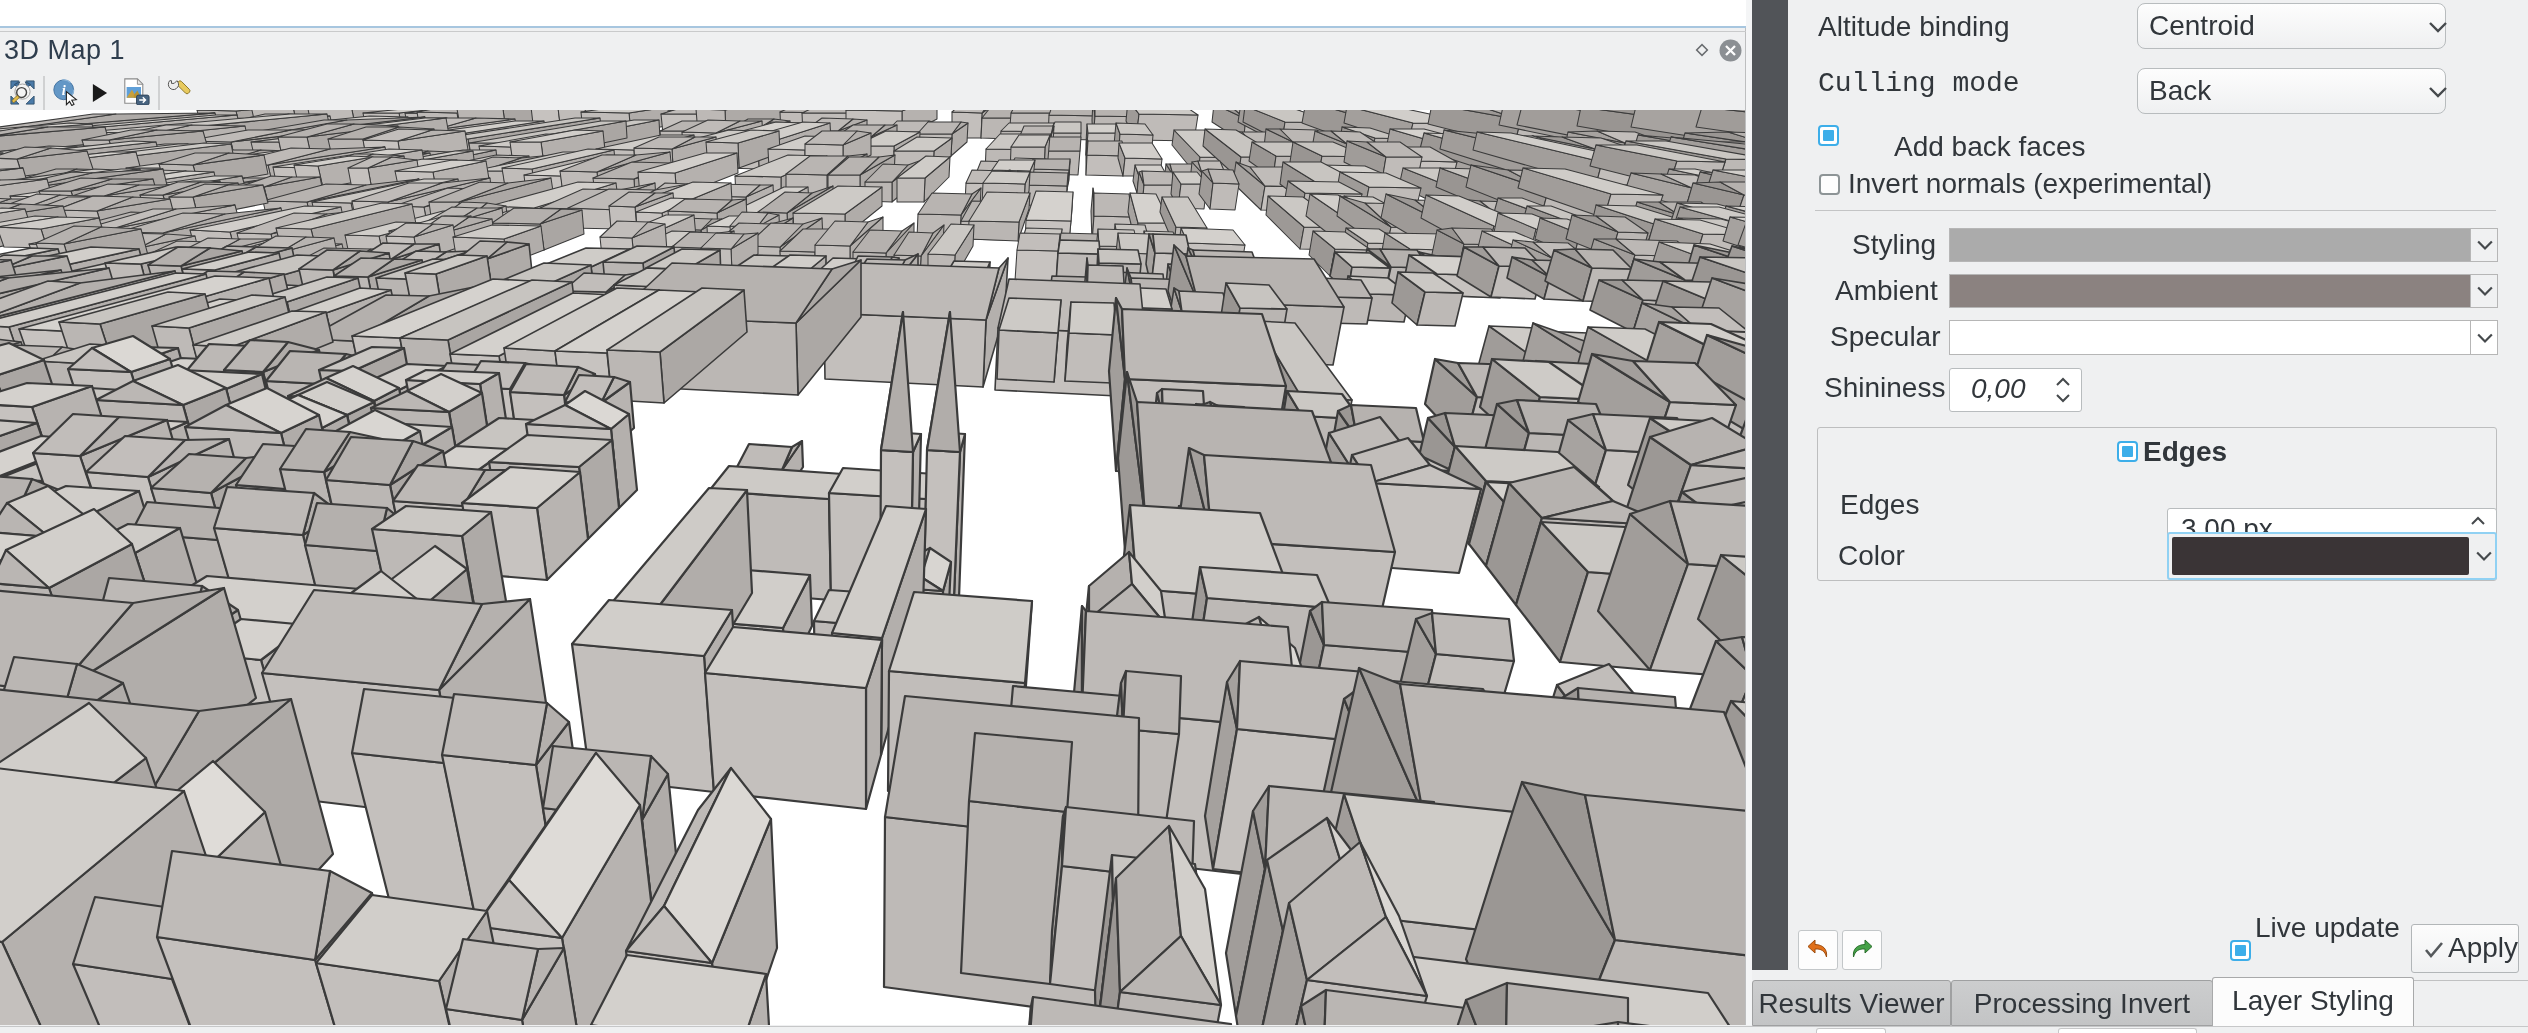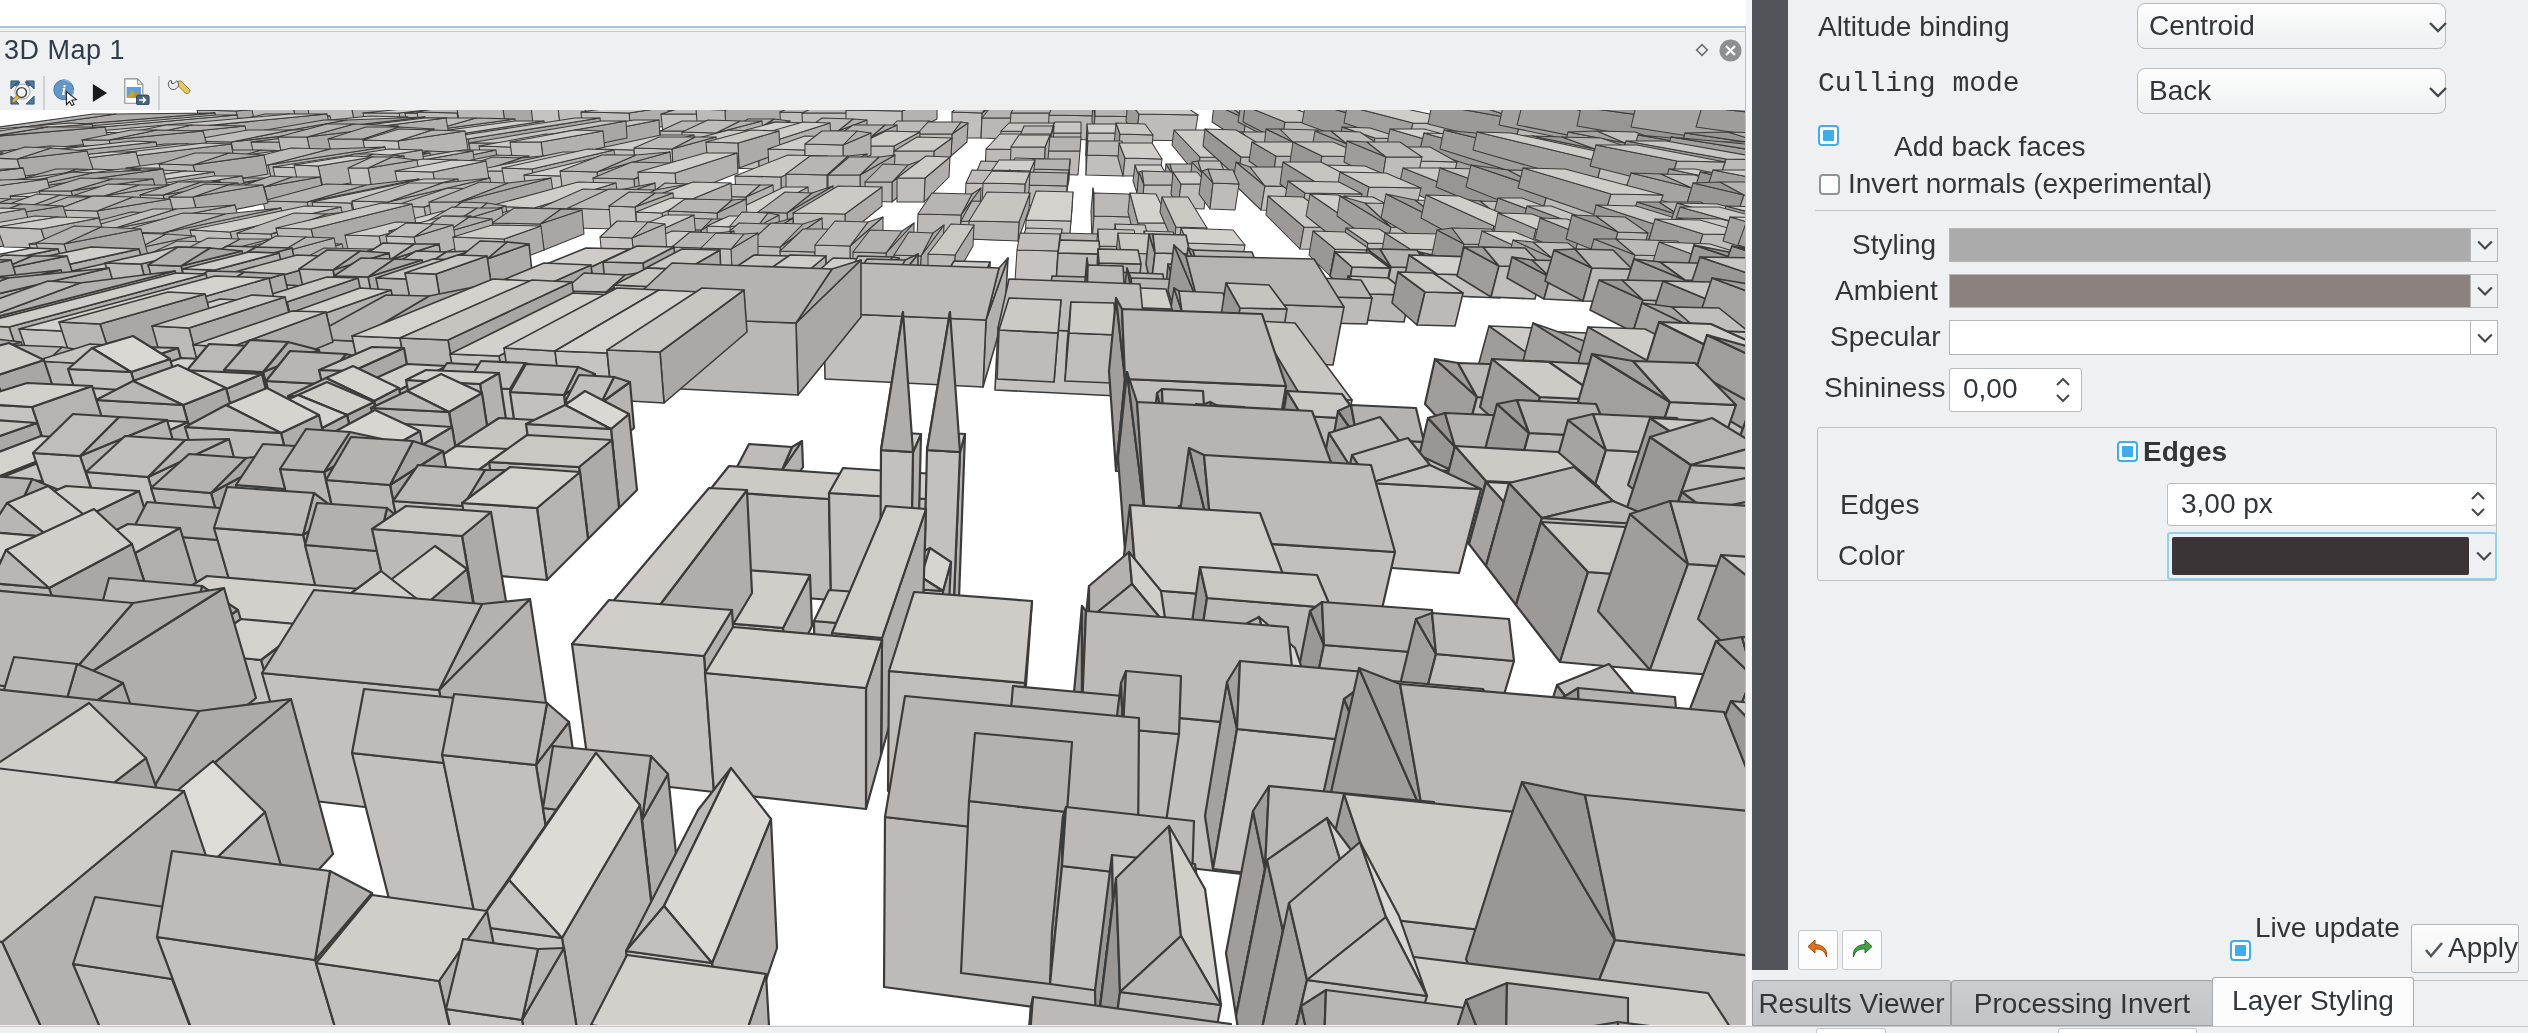--- a/index.html
+++ b/index.html
@@ -2161,33 +2161,33 @@
   </div>
 <div class="abs rlabel" style="left:1830px;top:321px;">Specular</div>
 <div class="abs swatch" style="left:1949px;top:320px;width:547px;height:33px;background:#ffffff;">
  <div class="abs" style="right:26px;top:0;width:1px;height:33px;background:#b6b6b6;"></div>
  <svg class="chev" style="right:2px;top:11px;width:20px;height:12px;" viewBox="0 0 22 14">
       <path d="M3 3 L11 11 L19 3" fill="none" stroke="#45494c" stroke-width="2.6"></path>
     </svg>
   </div>
 <div class="abs rlabel" style="left:1824px;top:372px;">Shininess</div>
 <div class="abs spin" style="left:1949px;top:368px;width:131px;height:42px;">
- <span class="rlabel" style="position:absolute;left:13px;top:4px;">0,00</span>
+ <span class="rlabel" style="position:absolute;left:21px;top:4px;font-style:italic;">0,00</span>
  <svg class="abs" style="right:10px;top:7px;" width="16" height="28" viewBox="0 0 16 28">
       <path d="M2 9 L8 3 L14 9" fill="none" stroke="#45494c" stroke-width="2"></path>
       <path d="M2 19 L8 25 L14 19" fill="none" stroke="#45494c" stroke-width="2"></path>
     </svg>
   </div>
 <div class="abs" style="left:1817px;top:427px;width:678px;height:152px;border:1px solid #bdbebf;border-radius:3px;"></div>
 <div class="abs cbx" style="left:2117px;top:441px;">
     <i></i>
   </div>
 <div class="abs rlabel" style="left:2143px;top:436px;font-weight:bold;">Edges</div>
 <div class="abs rlabel" style="left:1840px;top:489px;">Edges</div>
-<div class="abs spin" style="left:2167px;top:483px;width:328px;height:41px;">
+<div class="abs spin" style="left:2167px;top:508px;width:328px;height:41px;">
  <span class="rlabel" style="position:absolute;left:13px;top:4px;">3,00 px</span>
  <svg class="abs" style="right:10px;top:6px;" width="16" height="28" viewBox="0 0 16 28">
       <path d="M2 9 L8 3 L14 9" fill="none" stroke="#45494c" stroke-width="2"></path>
       <path d="M2 19 L8 25 L14 19" fill="none" stroke="#45494c" stroke-width="2"></path>
     </svg>
   </div>
 <div class="abs rlabel" style="left:1838px;top:540px;">Color</div>
 <div class="abs" style="left:2167px;top:532px;width:326px;height:44px;border:2px solid #90d1f3;border-radius:3px;background:#eff0f1;">
  <div class="abs" style="left:3px;top:3px;width:297px;height:38px;background:#3a3436;border-radius:2px;"></div>
  <svg class="chev" style="right:1px;top:16px;width:20px;height:12px;" viewBox="0 0 22 14">

